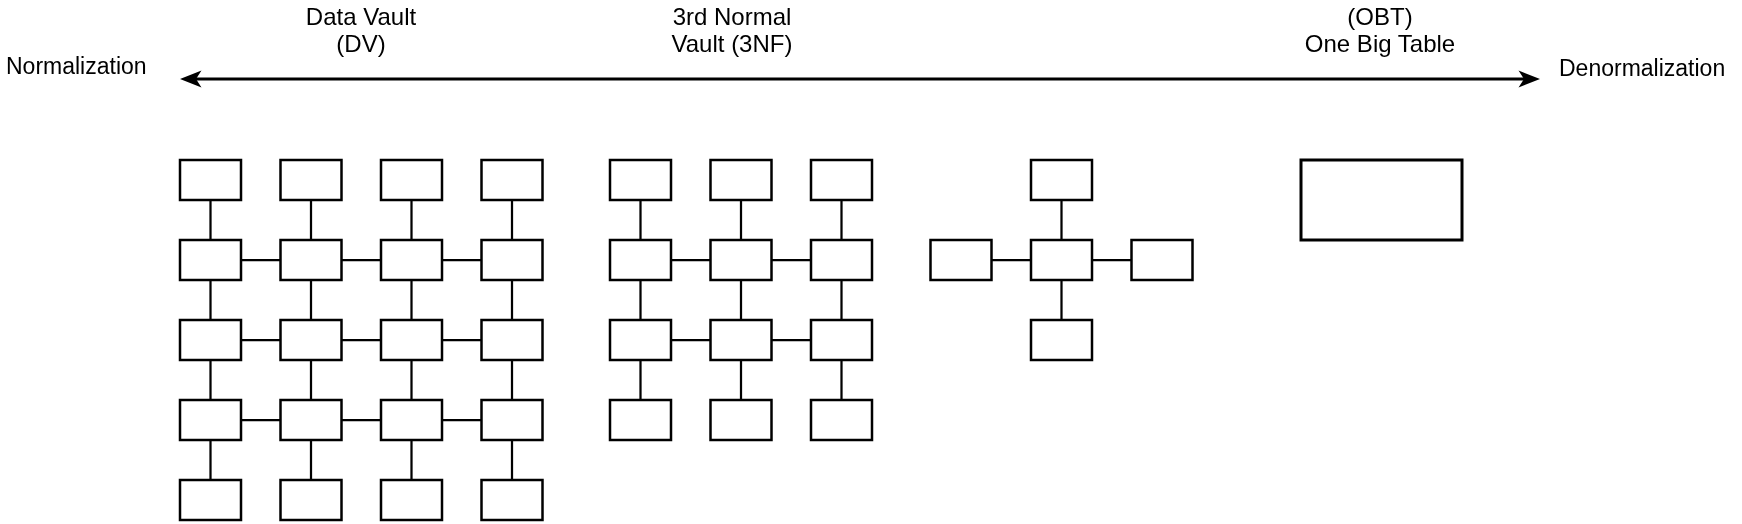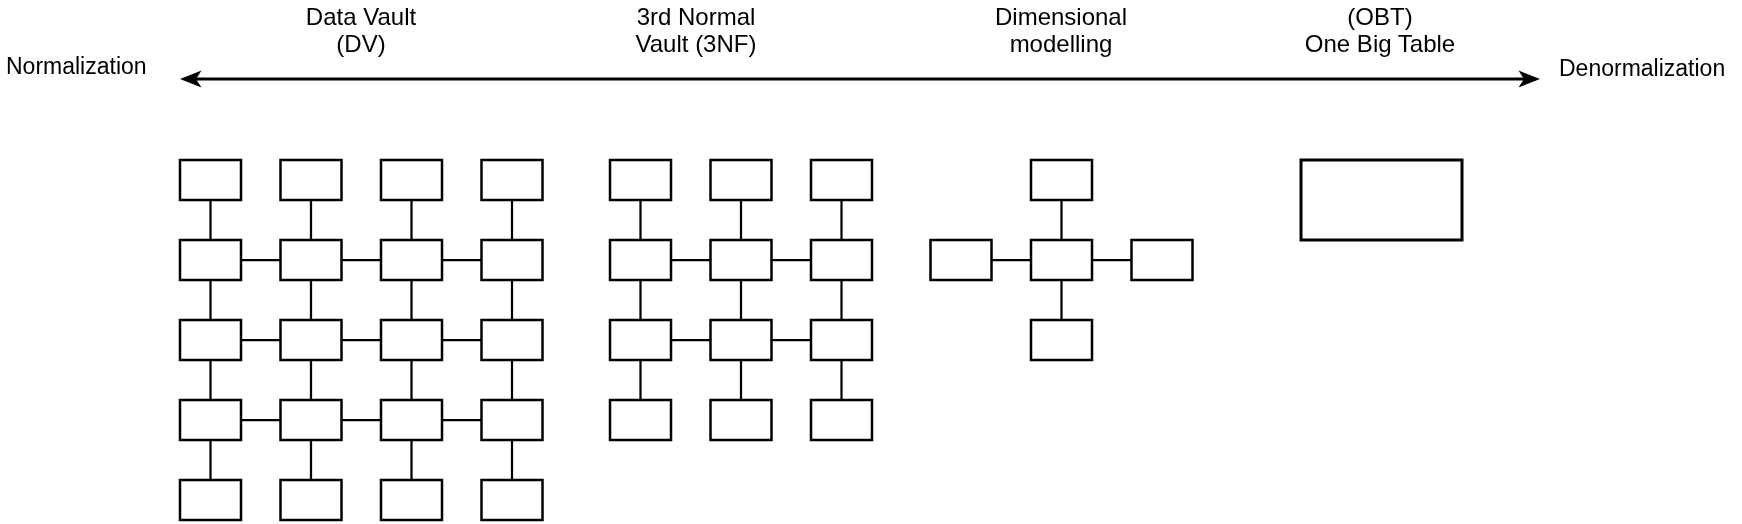--- a/index.html
+++ b/index.html
@@ -133,28 +133,24 @@
 
   <div class="end-label right">Denormalization</div>
 
   <div class="end-label left">Normalization</div>
 
   <div class="approach-label" style="left:361px">
     <span class="lbl-line">Data Vault</span>
     <span class="lbl-line">(DV)</span>
   </div>
 
-  <div class="approach-label" style="left:696px">
+  <div class="approach-label" style="left:732px">
     <span class="lbl-line">3rd Normal</span>
     <span class="lbl-line">Vault (3NF)</span>
   </div>
 
-  <div class="approach-label" style="left:1061px">
-    <span class="lbl-line">Dimensional</span>
-    <span class="lbl-line">modelling</span>
-  </div>
 
   <div class="approach-label" style="left:1380px">
     <span class="lbl-line">(OBT)</span>
     <span class="lbl-line">One Big Table</span>
   </div>
 
 </div>
 
 </body></html>

